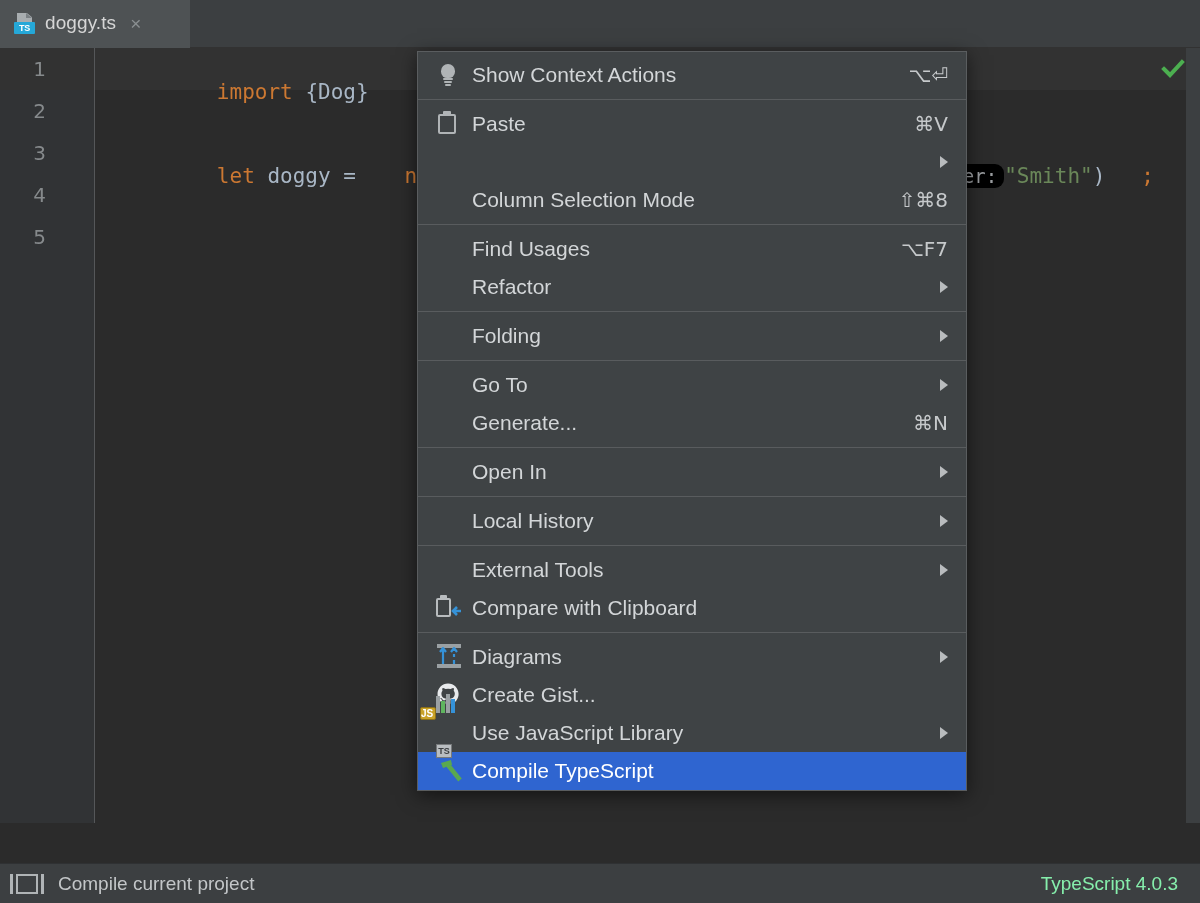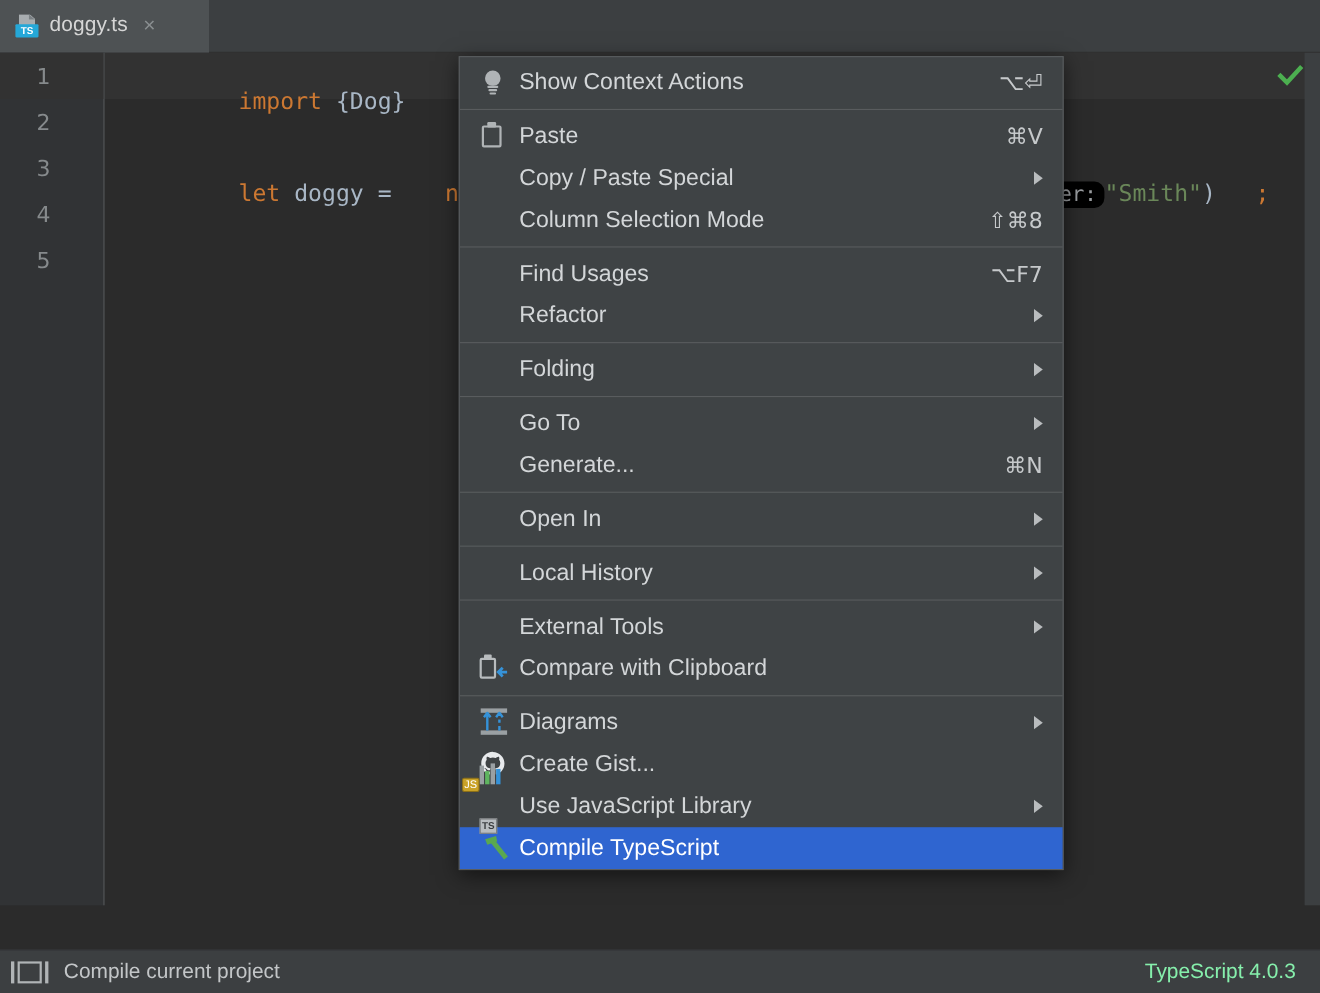--- a/index.html
+++ b/index.html
@@ -168,22 +168,22 @@
   .diagico .barTop { top: 0; }
   .diagico .barBot { top: 20px; }
 
   .gh { width: 24px; height: 24px; }
 
   .jslib { position: relative; width: 26px; height: 24px; }
   .jslib .bar { position: absolute; bottom: 7px; width: 4px; }
   .jslib .jsbadge {
     position: absolute; right: 0; bottom: 0; width: 16px; height: 13px;
     background: #c9a227; border: 1px solid #8c7018; border-radius: 2px;
-    color: #fff; font-size: 10px; font-weight: normal; line-height: 11px;
-    text-align: center; font-family: "Liberation Sans", sans-serif;
+    color: #fff; font-size: 10px; font-weight: bold; line-height: 11px;
+    font-family: "Liberation Sans", sans-serif;
   }
 
   .tscompile { position: relative; width: 28px; height: 26px; }
   .tscompile .tsb {
     position: absolute; left: 0; bottom: 0; width: 16px; height: 14px;
     background: #b9bdc0; border: 1px solid #76797b;
     color: #3a3d3f; font-size: 9px; font-weight: bold; line-height: 13px;
     text-align: center; font-family: "Liberation Sans", sans-serif;
   }
 
@@ -277,21 +277,20 @@
     <div>
       <div class="mi">
         <span class="micon">
           <span class="clip"><span class="body"></span><span class="top"></span></span>
         </span>
         <span class="label">Paste</span>
         <span class="spacer"></span>
         <span class="accel">⌘V</span>
       </div>
       <div class="mi">
-        <span class="label">Copy / Paste Special</span>
         <span class="spacer"></span>
         <span class="arrow"></span>
       </div>
       <div class="mi">
         <span class="label">Column Selection Mode</span>
         <span class="spacer"></span>
         <span class="accel">⇧⌘8</span>
       </div>
     </div>
     <div class="sep"></div>

